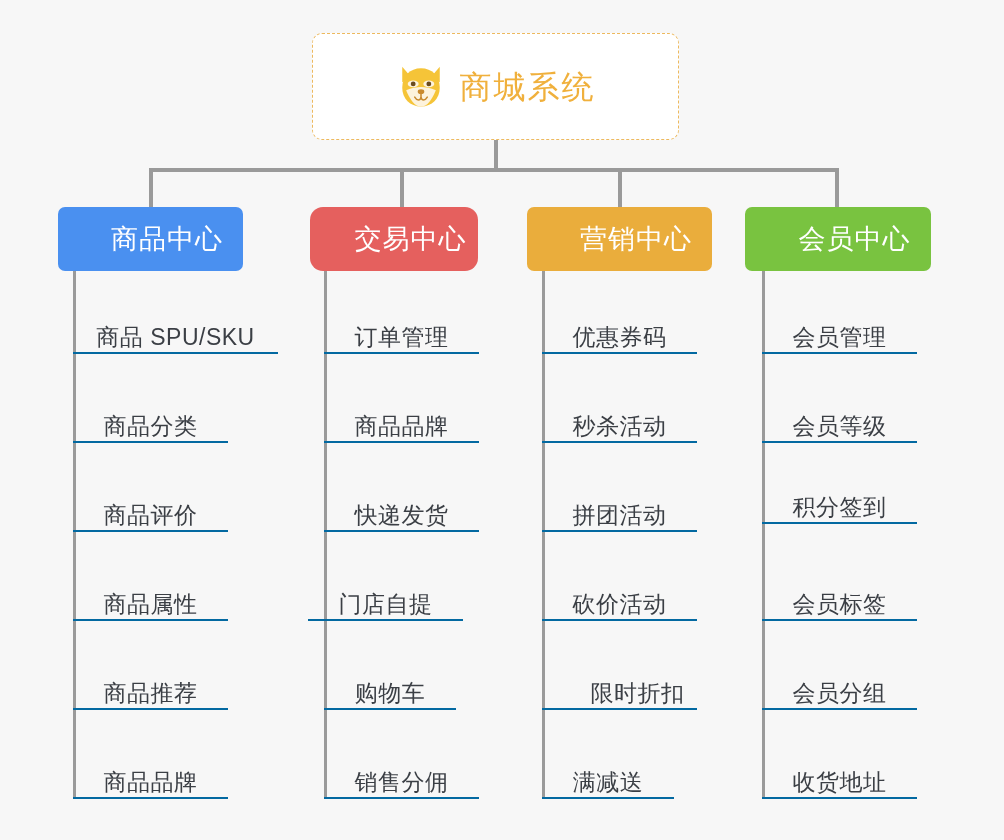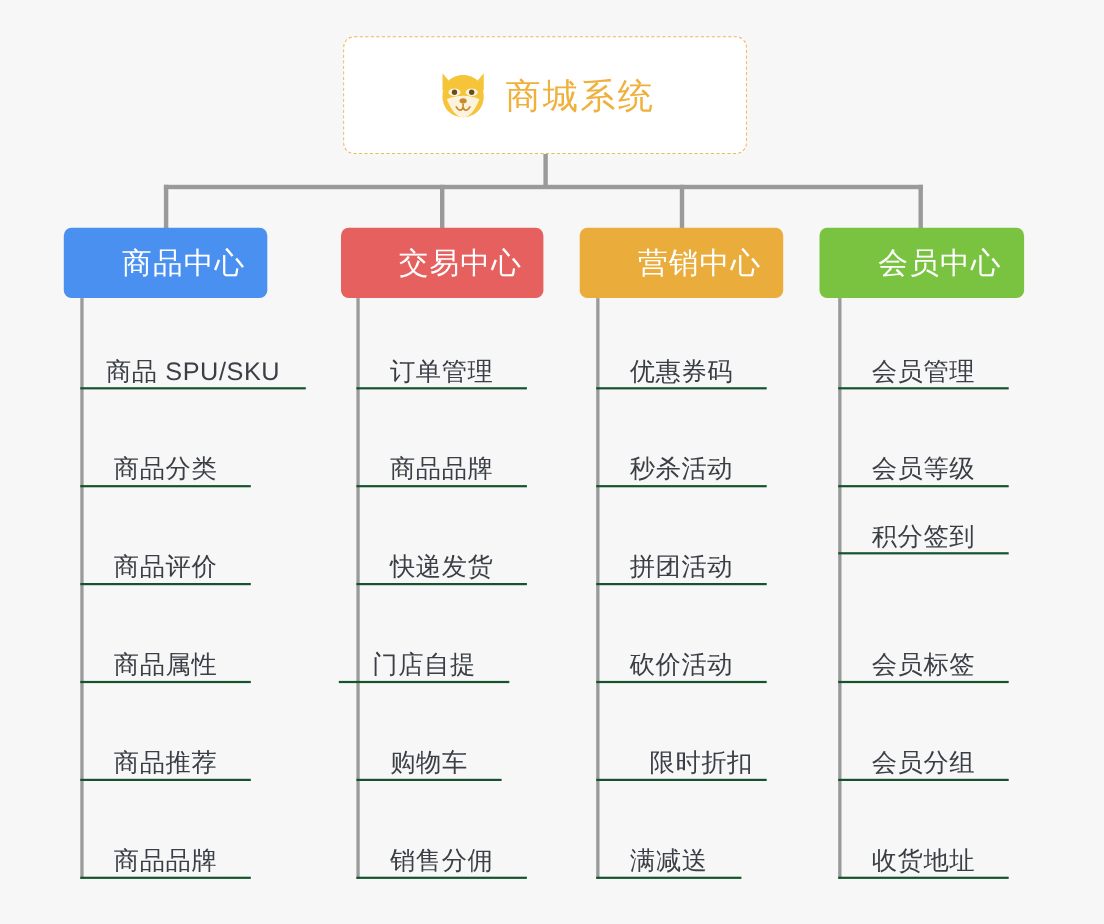--- a/index.html
+++ b/index.html
@@ -80,21 +80,21 @@
     position: absolute;
     width: 3px;
     background: #9a9a9a;
     top: 271px;
   }
 
   
   .leaf {
     position: absolute;
     box-sizing: border-box;
-    border-bottom: 2px solid #14532d;
+    border-bottom: 2px solid #0369a1;
     height: 54px;
     display: flex;
     align-items: flex-end;
     justify-content: center;
     padding-bottom: 2px;
   }
   .leaf-label {
     font-size: 23px;
     color: #3b3f45;
     line-height: 1.15;
@@ -149,21 +149,21 @@
   <div class="leaf" style="left:73px; top:567px; width:155px;">
     <span class="leaf-label">商品属性</span>
   </div>
   <div class="leaf" style="left:73px; top:656px; width:155px;">
     <span class="leaf-label">商品推荐</span>
   </div>
   <div class="leaf" style="left:73px; top:745px; width:155px;">
     <span class="leaf-label">商品品牌</span>
   </div>
 
-  <div class="cat-box" style="left:310px; width:184px; background:#e5605e;">
+  <div class="cat-box" style="left:310px; width:168px; background:#e5605e;border-radius:13px;">
     <span>交易中心</span>
   </div>
   <div class="spine" style="left:324px; height:528px;"></div>
   <div class="leaf" style="left:324px; top:300px; width:155px;justify-content:center;">
     <span class="leaf-label">订单管理</span>
   </div>
   <div class="leaf" style="left:324px; top:389px; width:155px;">
     <span class="leaf-label">商品品牌</span>
   </div>
   <div class="leaf" style="left:324px; top:478px; width:155px;">
@@ -205,21 +205,21 @@
   <div class="cat-box" style="left:745px; width:186px; background:#79c340;">
     <span>会员中心</span>
   </div>
   <div class="spine" style="left:762px; height:528px;"></div>
   <div class="leaf" style="left:762px; top:300px; width:155px;">
     <span class="leaf-label">会员管理</span>
   </div>
   <div class="leaf" style="left:762px; top:389px; width:155px;">
     <span class="leaf-label">会员等级</span>
   </div>
-  <div class="leaf" style="left:762px; top:450px; width:155px;">
+  <div class="leaf" style="left:762px; top:470px; width:155px;">
     <span class="leaf-label">积分签到</span>
   </div>
   <div class="leaf" style="left:762px; top:567px; width:155px;">
     <span class="leaf-label">会员标签</span>
   </div>
   <div class="leaf" style="left:762px; top:656px; width:155px;text-align:right;">
     <span class="leaf-label">会员分组</span>
   </div>
   <div class="leaf" style="left:762px; top:745px; width:155px;">
     <span class="leaf-label">收货地址</span>

